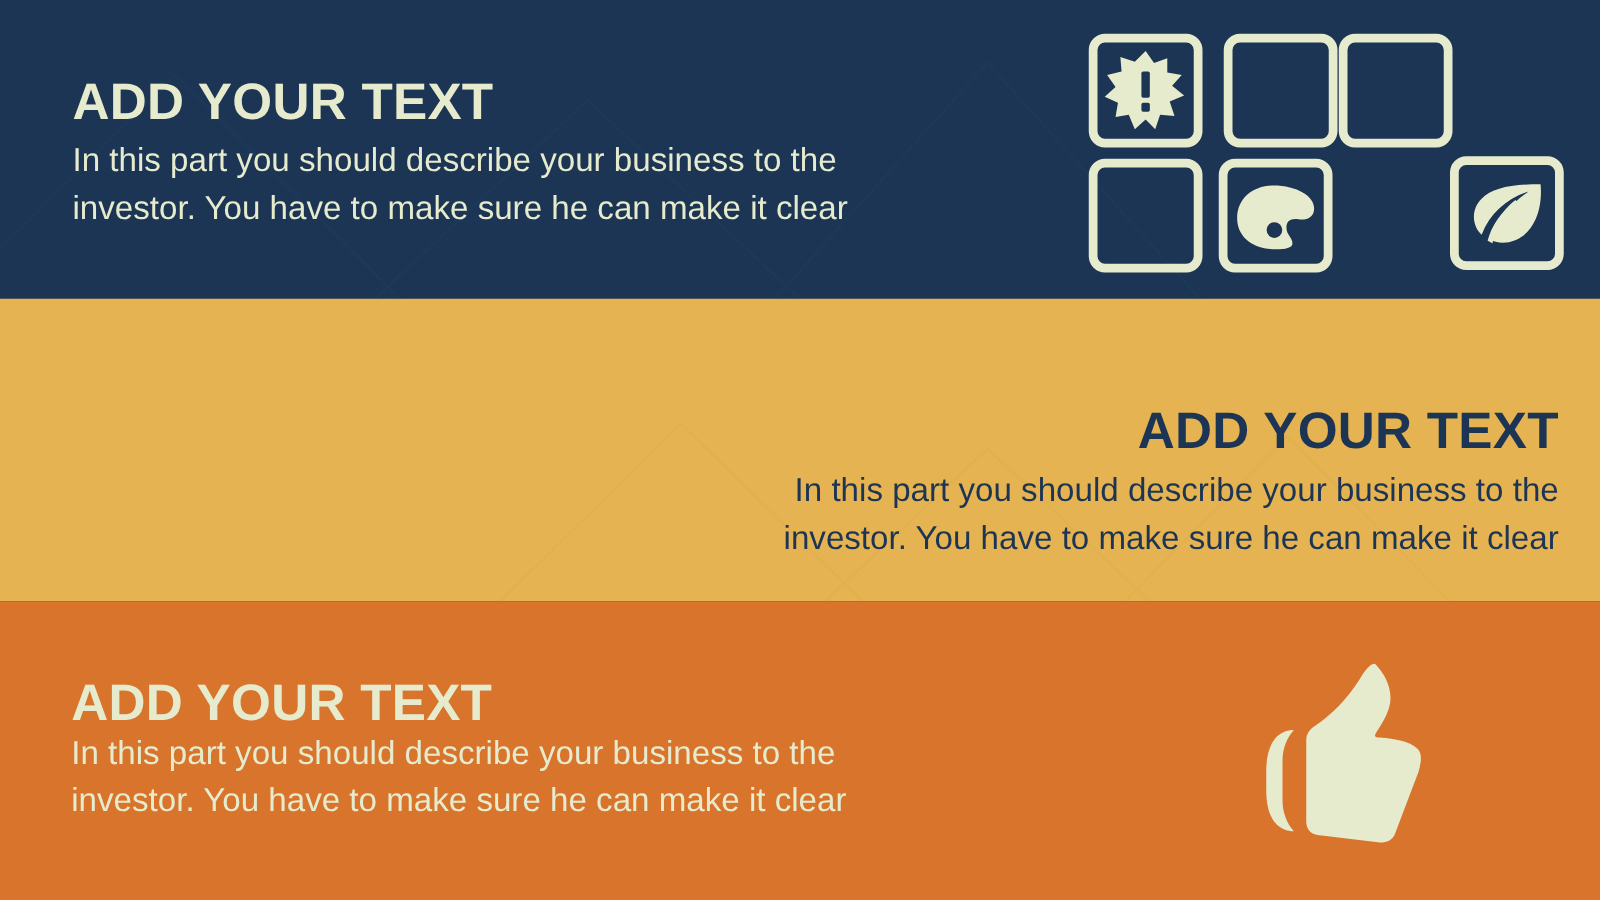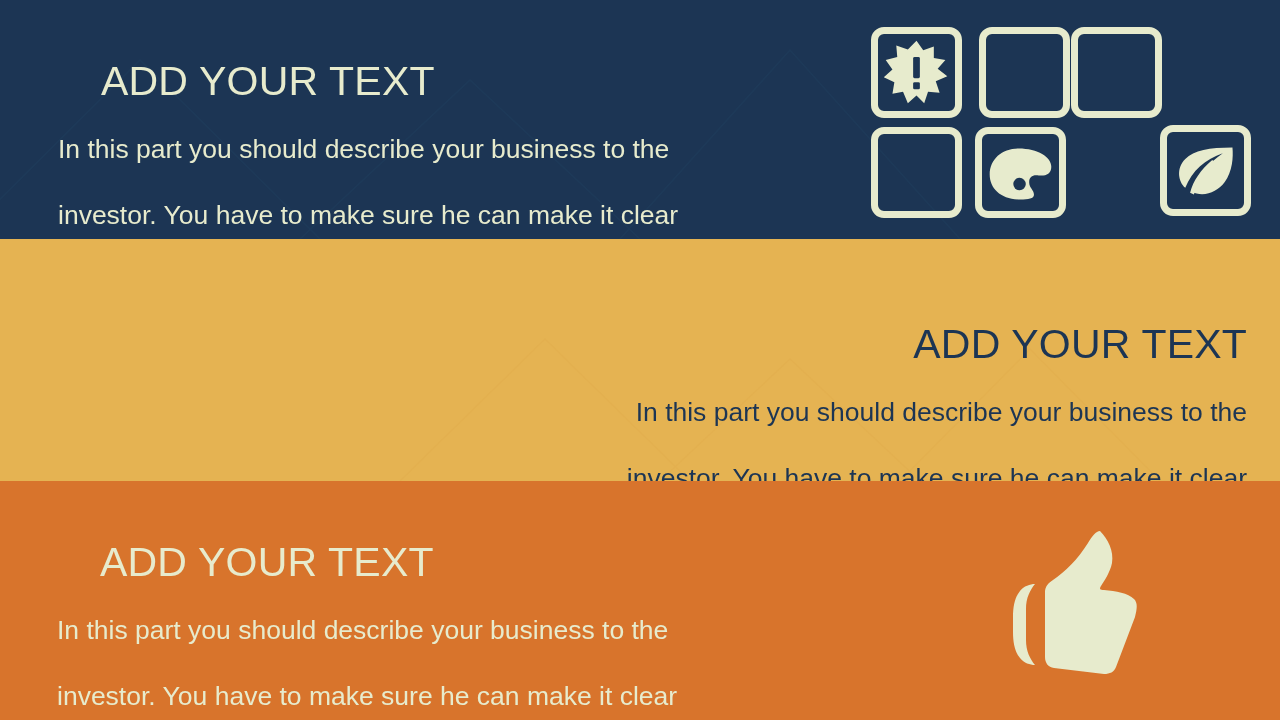--- a/index.html
+++ b/index.html
@@ -23,33 +23,32 @@
     position:absolute; inset:0; pointer-events:none; opacity:.30;
   }
   .navy-texture {
     position:absolute; inset:0; pointer-events:none; opacity:.45;
   }
 
   
   .txt-block { position:absolute; }
 
   .heading {
-    font-weight:normal;
+    font-weight:bold;
     font-size:41px;
     letter-spacing:.2px;
     line-height:1.08;
     white-space:nowrap;
-    margin-left:43px;
   }
   .body-text {
     font-size:26.5px;
     line-height:1.43;
     font-weight:400;
   }
-  .body-text div { white-space:nowrap;margin-top:28px; }
+  .body-text div { white-space:nowrap; }
 
   .cream { color:#e7ebcd; }
   .navy  { color:#1c3554; }
 
   .blk-top    { left:58px;  top:59px;  text-align:left; }
   .blk-mid    { right:33px; top:322px; text-align:right; }
 
   .blk-top .body-text    { margin-top:7px; }
   .blk-mid .body-text    { margin-top:8px; }
 

